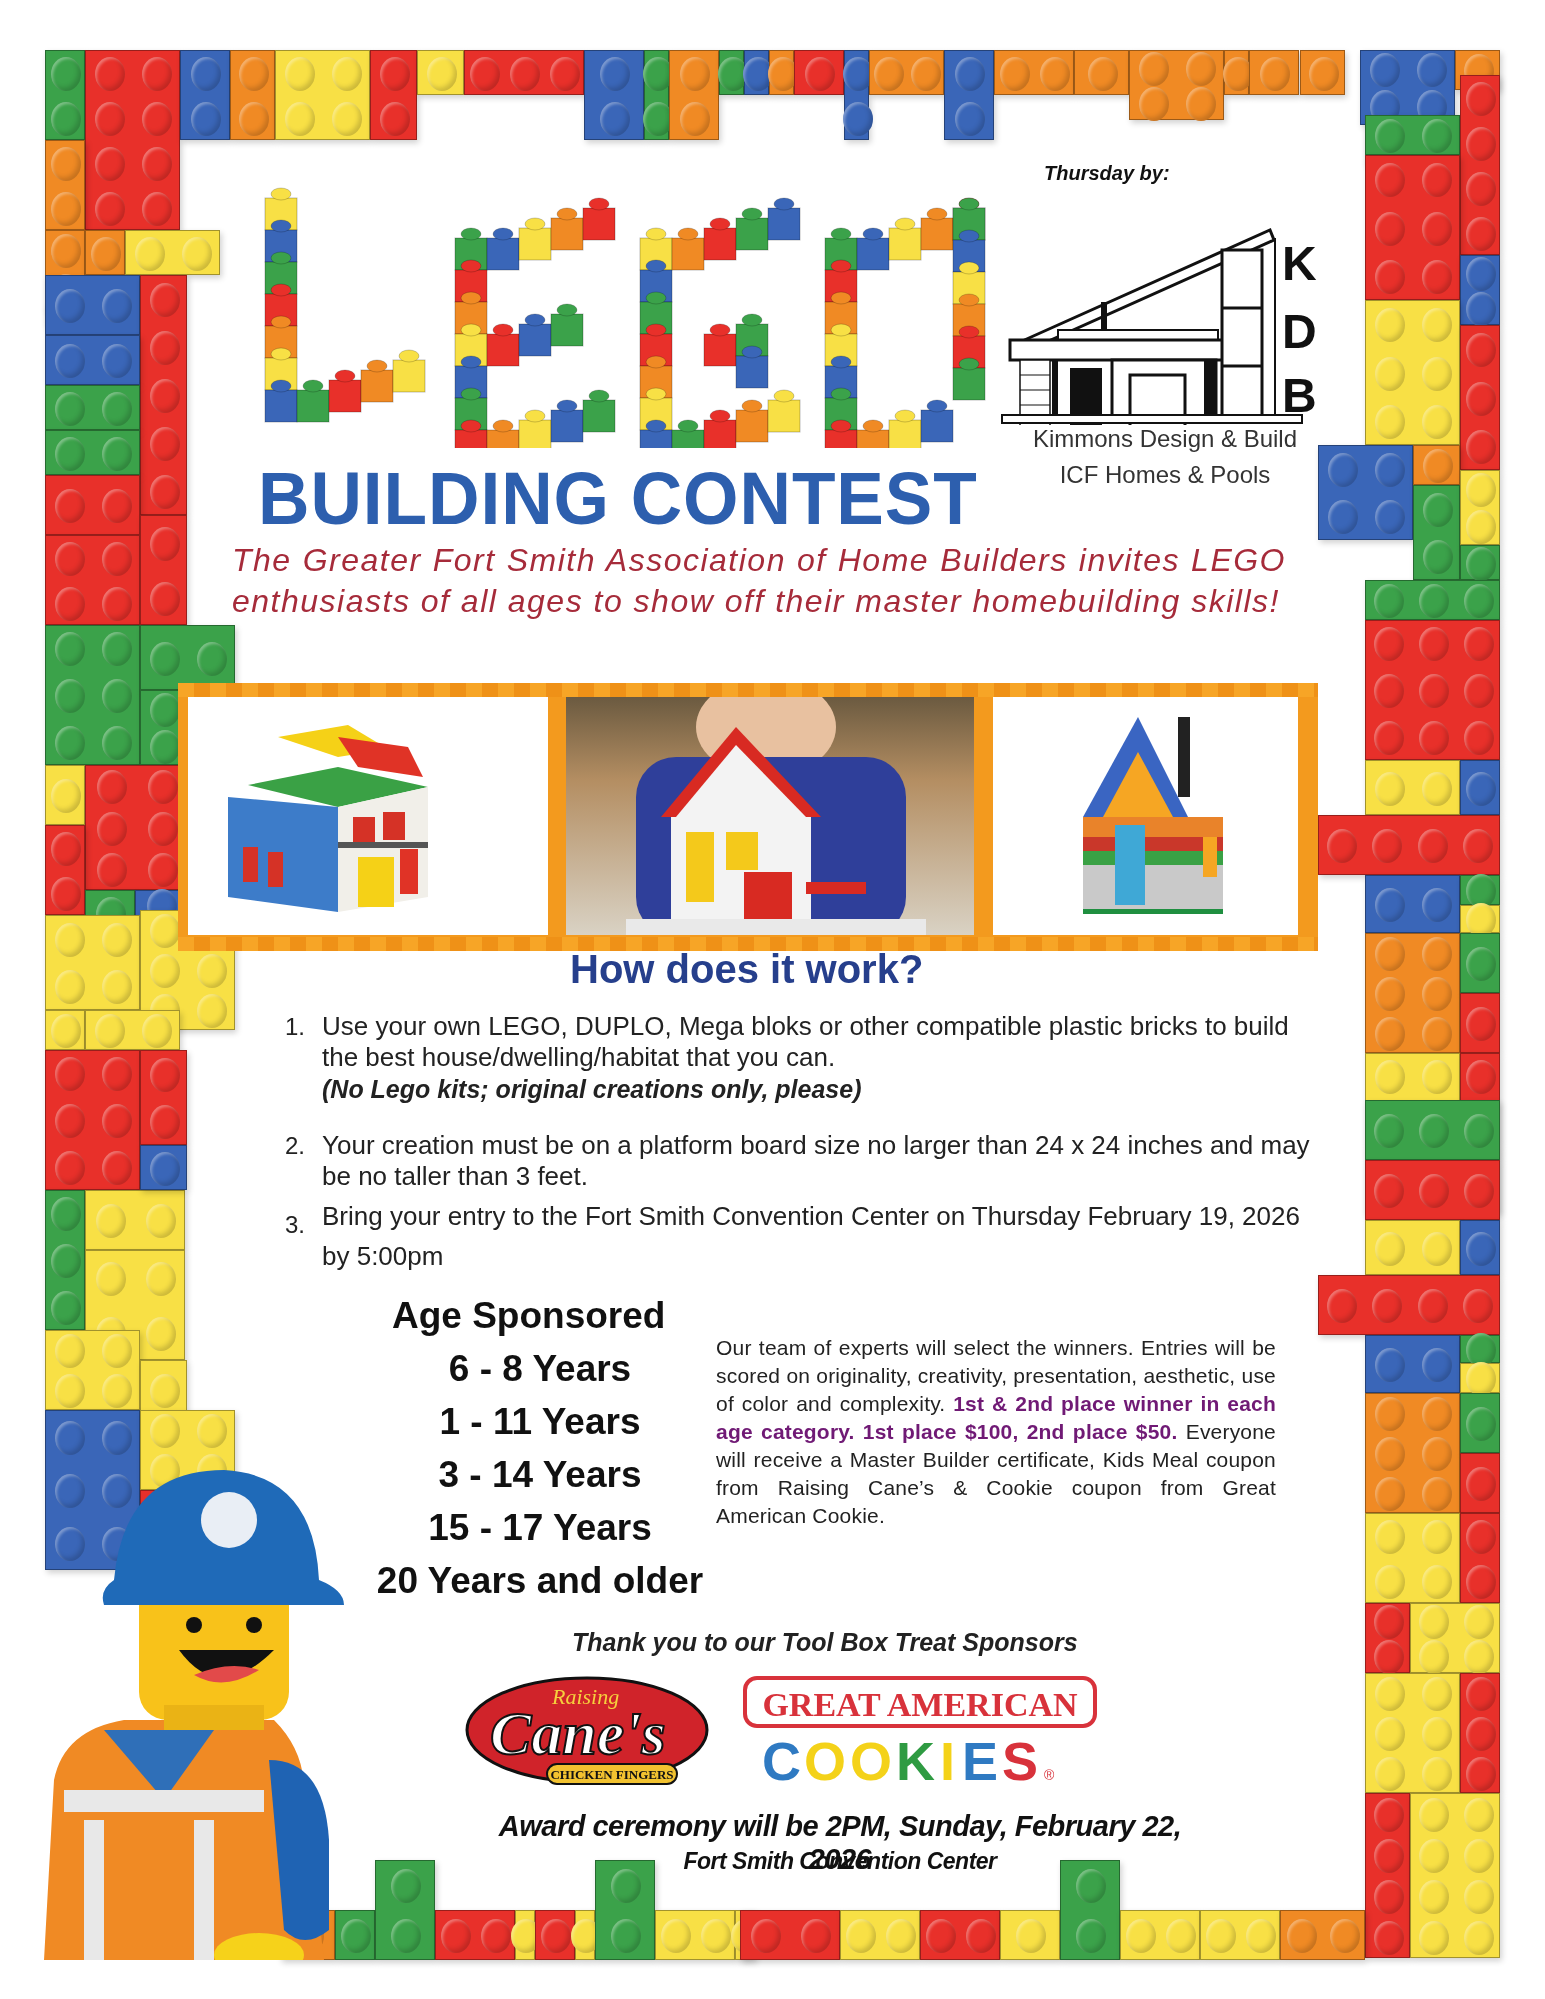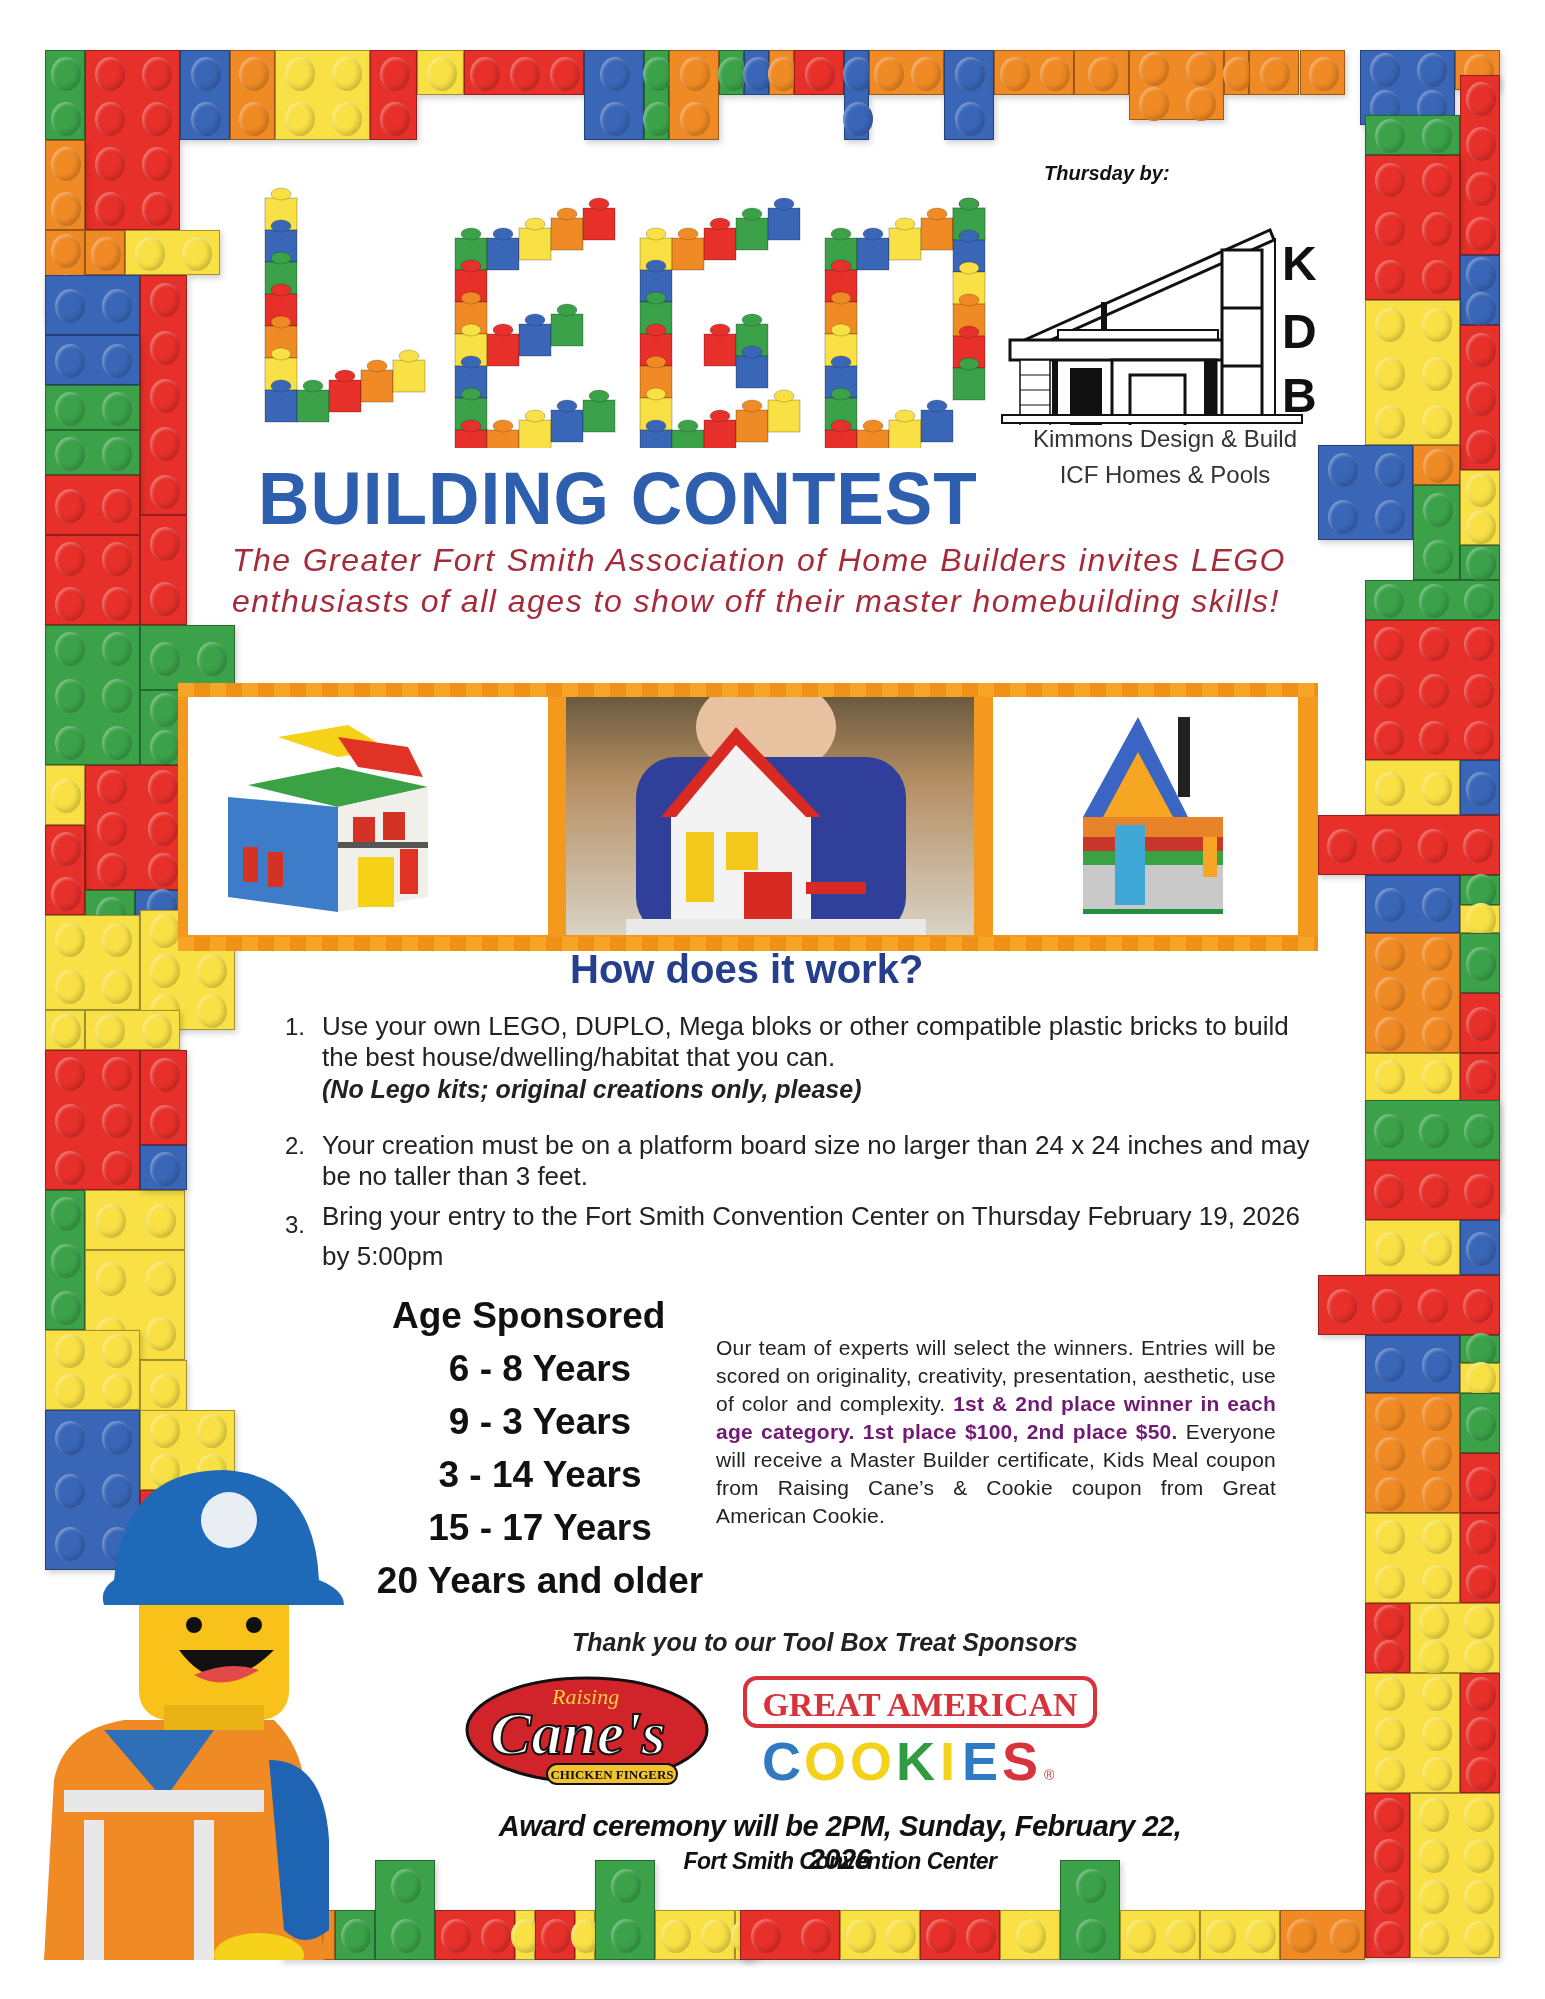--- a/index.html
+++ b/index.html
@@ -994,21 +994,21 @@
 <div id="s1-num" class="abs step-num">1.</div>
 <div id="s1-text" class="abs step-text">Use your own LEGO, DUPLO, Mega bloks or other compatible plastic bricks to build the best house/dwelling/habitat that you can.</div>
 <div id="s1-note" class="abs">(No  Lego kits; original creations only, please)</div>
 <div id="s2-num" class="abs step-num">2.</div>
 <div id="s2-text" class="abs step-text">Your creation must be on a platform board size no larger than 24 x 24 inches and may be no taller than 3 feet.</div>
 <div id="s3-num" class="abs step-num">3.</div>
 <div id="s3-text" class="abs step-text">Bring your entry to the Fort Smith Convention Center on Thursday February 19, 2026 by 5:00pm</div>
 
 <div id="age-title" class="abs">Age Sponsored</div>
 <div class="abs age-item" style="left:350px;top:1348px">6 - 8 Years</div>
-<div class="abs age-item" style="left:350px;top:1401px">9 - 3 Years</div>
+<div class="abs age-item" style="left:350px;top:1401px">1 - 11 Years</div>
 <div class="abs age-item" style="left:350px;top:1454px">3 - 14 Years</div>
 <div class="abs age-item" style="left:350px;top:1507px">15 - 17 Years</div>
 <div class="abs age-item" style="left:345px;top:1560px;width:390px">20 Years and older</div>
 
 <div id="judging" class="abs"><span>Our team of experts will select the winners. Entries will be scored on originality, creativity, presentation, aesthetic, use of color and complexity. </span><span class="hl">1st &amp; 2nd place winner in each age category. 1st place $100, 2nd place $50.</span><span> Everyone will receive a Master Builder certificate, Kids Meal coupon from Raising Cane’s &amp; Cookie coupon from Great American Cookie.</span></div>
 
 <div id="thanks" class="abs">Thank you to our Tool Box Treat Sponsors</div>
 
 <svg id="canes-logo" class="abs" viewBox="0 0 250 120">
   <ellipse cx="125" cy="58" rx="120" ry="52" fill="#d0232a" stroke="#111" stroke-width="3"></ellipse>

